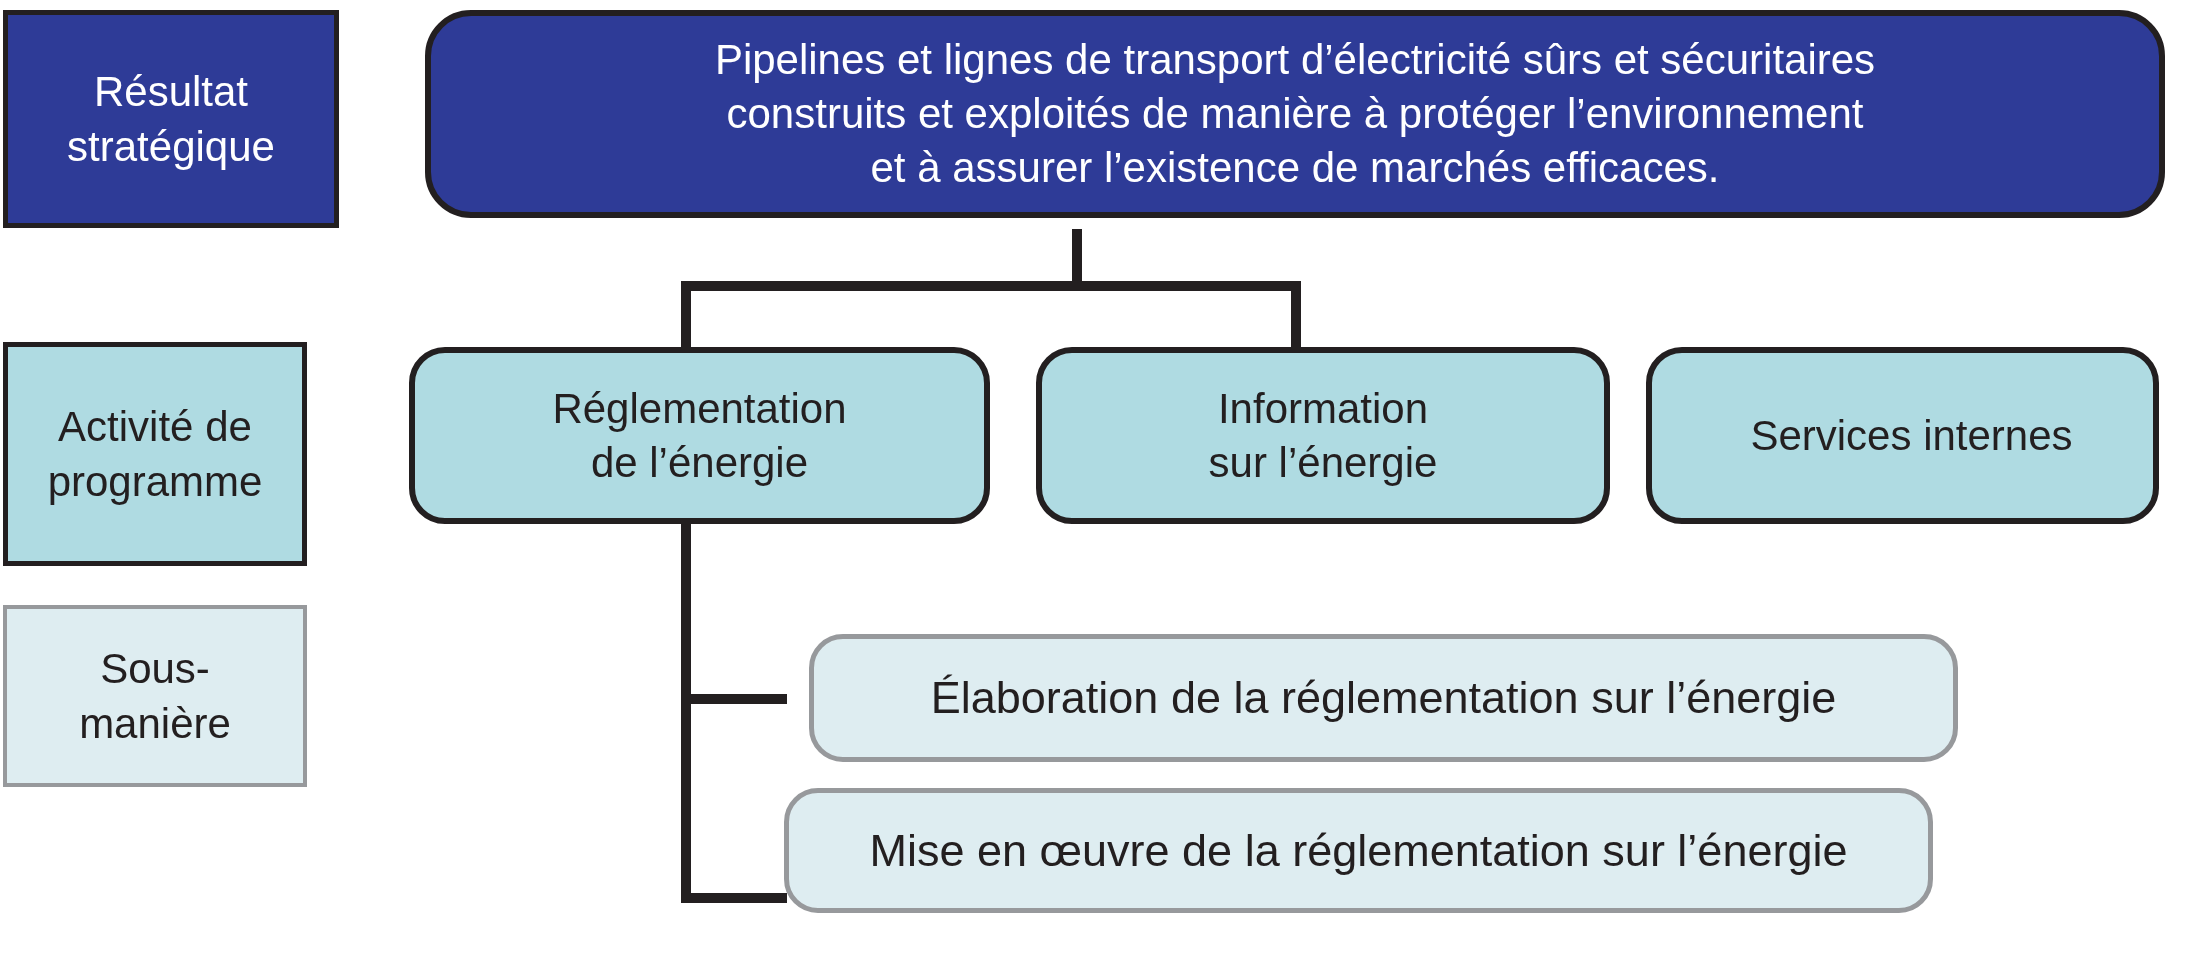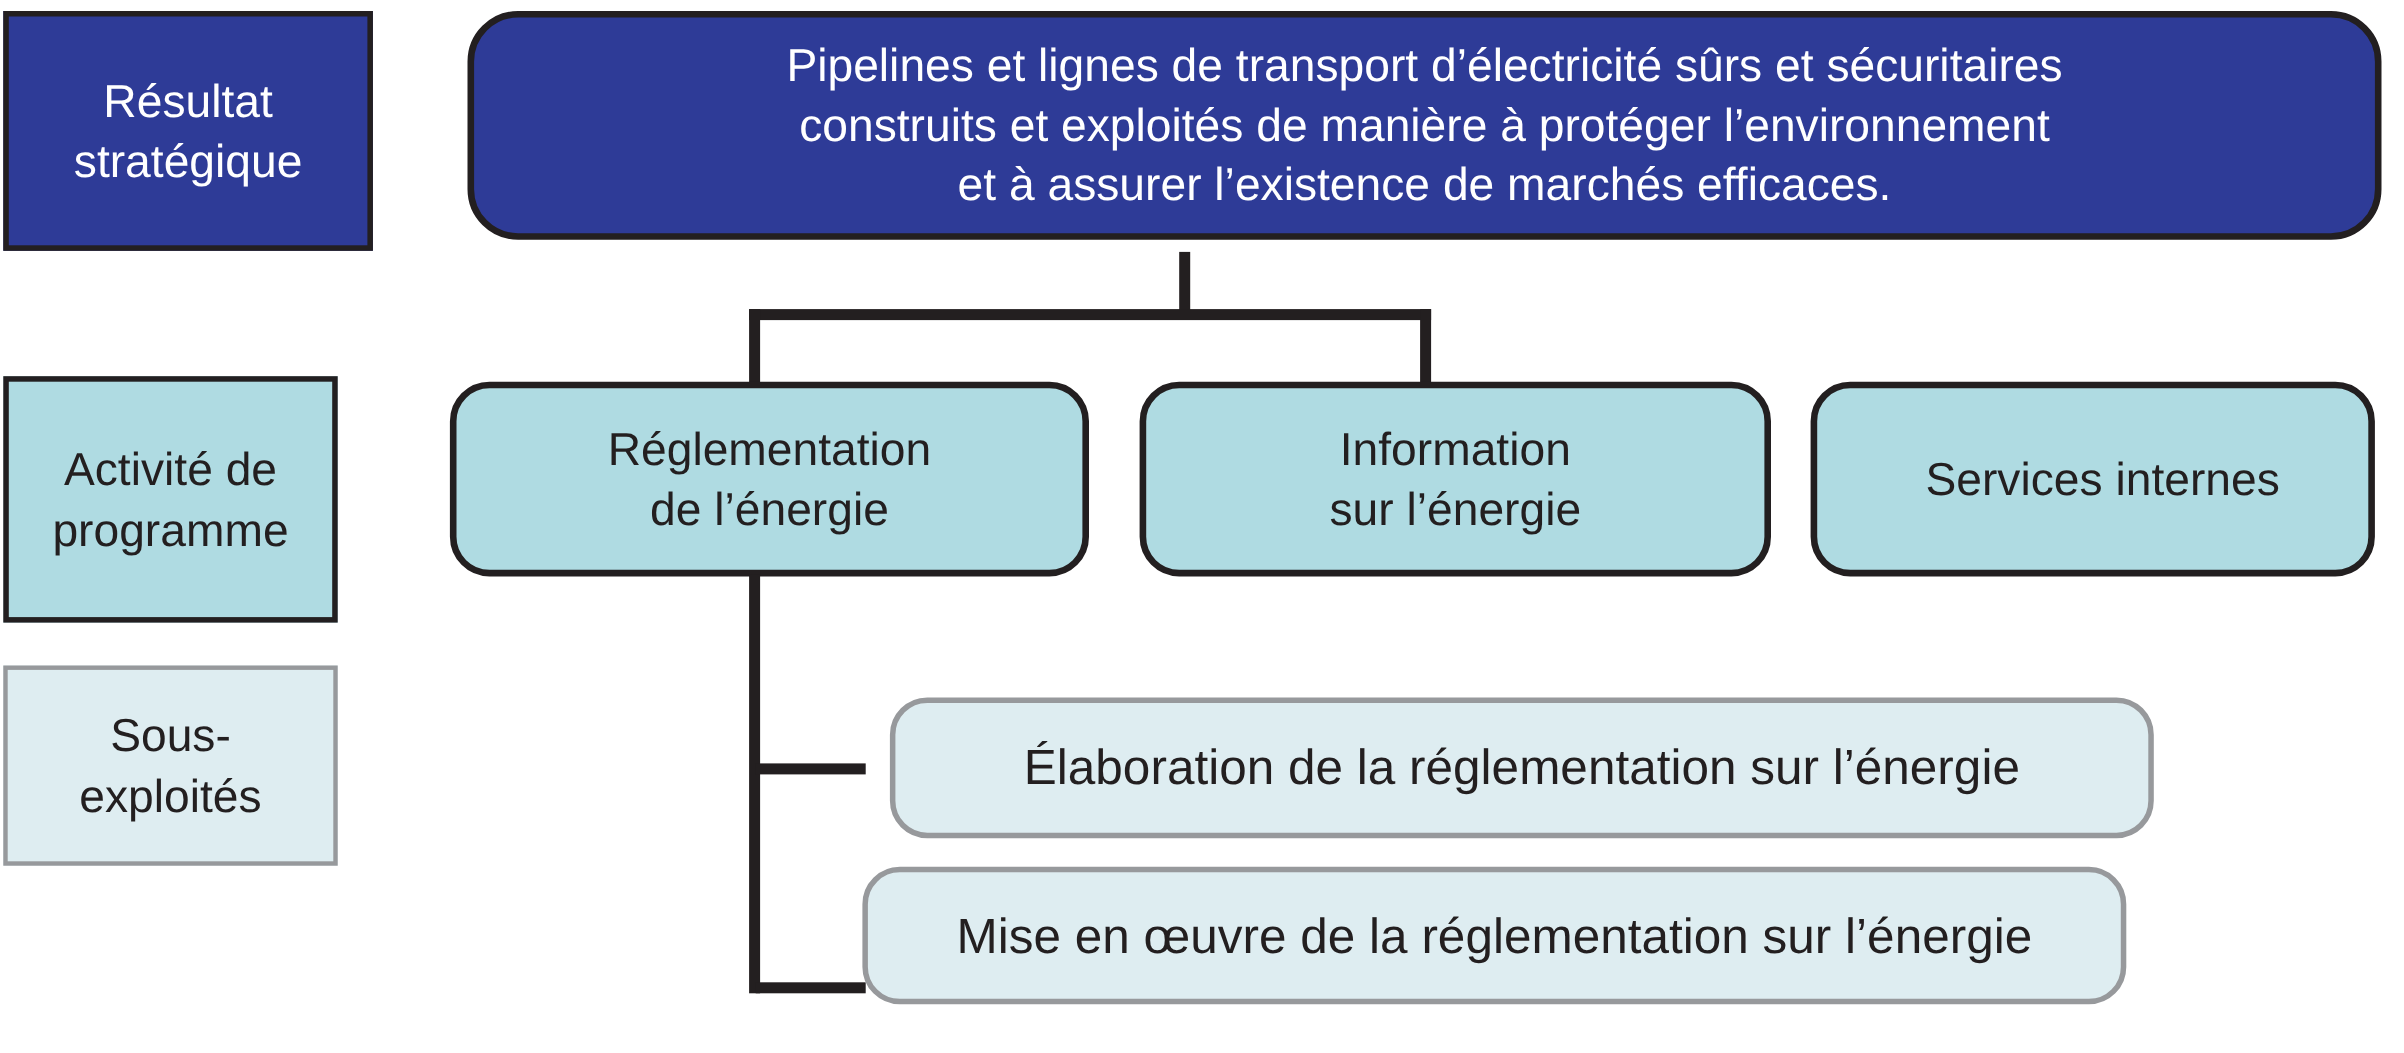--- a/index.html
+++ b/index.html
@@ -93,21 +93,21 @@
 
 <div class="canvas">
 
   <div class="node legend-strategic">Résultat
 stratégique</div>
 
   <div class="node legend-program">Activité de
 programme</div>
 
   <div class="node legend-sub">Sous-
-exploités</div>
+manière</div>
 
   <div class="node strategic-node">Pipelines et lignes de transport d’électricité sûrs et sécuritaires
 construits et exploités de manière à protéger l’environnement
 et à assurer l’existence de marchés efficaces.</div>
 
   <div class="line stem-top"></div>
   <div class="line hbar"></div>
   <div class="line leg-left"></div>
   <div class="line leg-right"></div>
 

